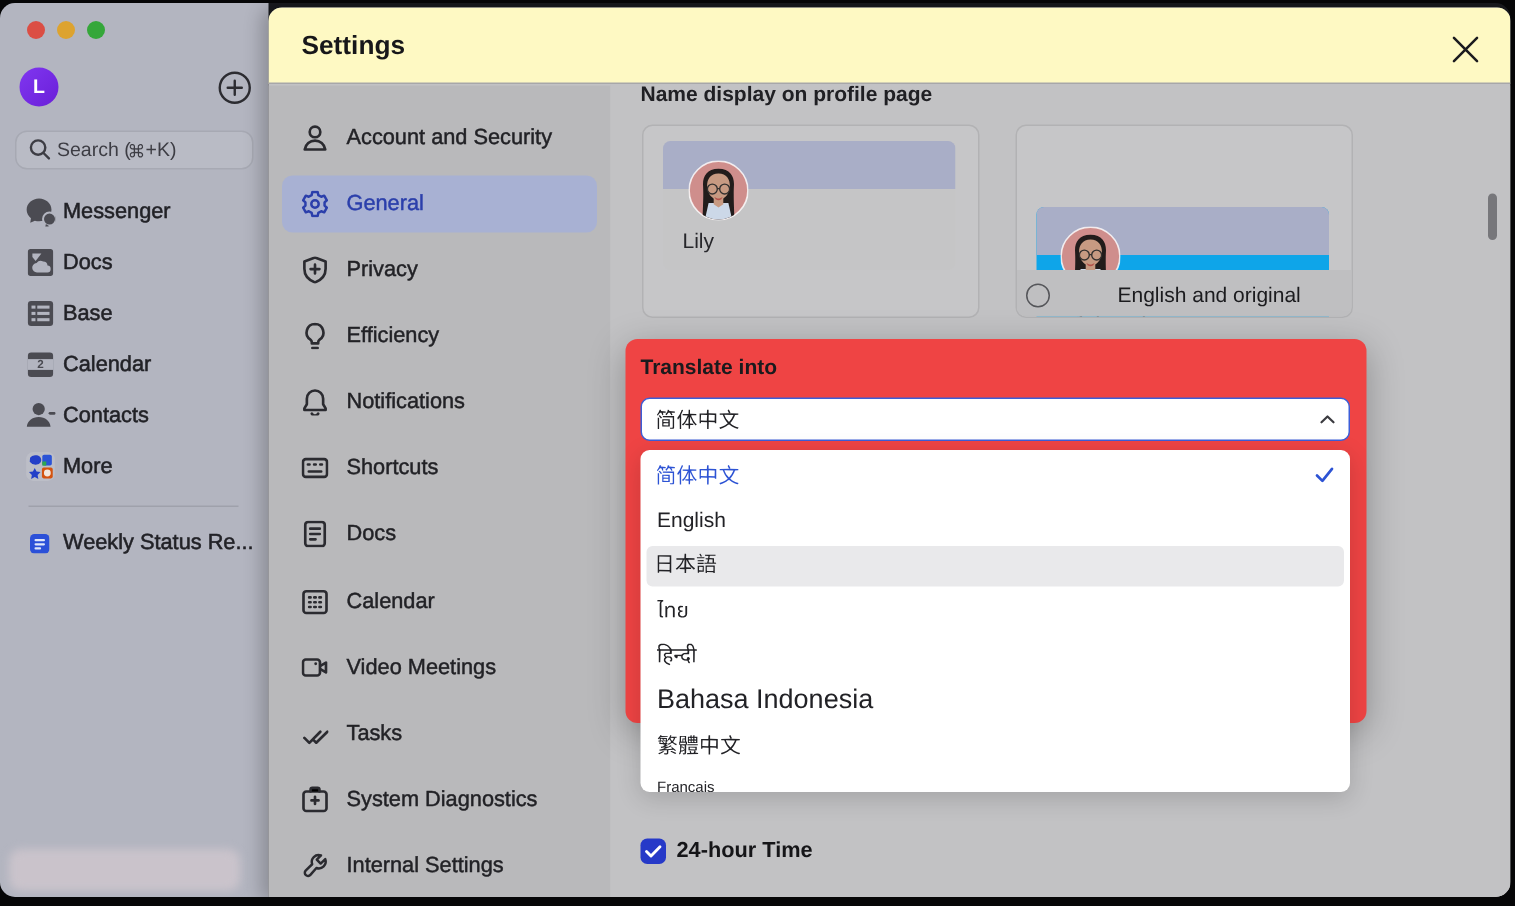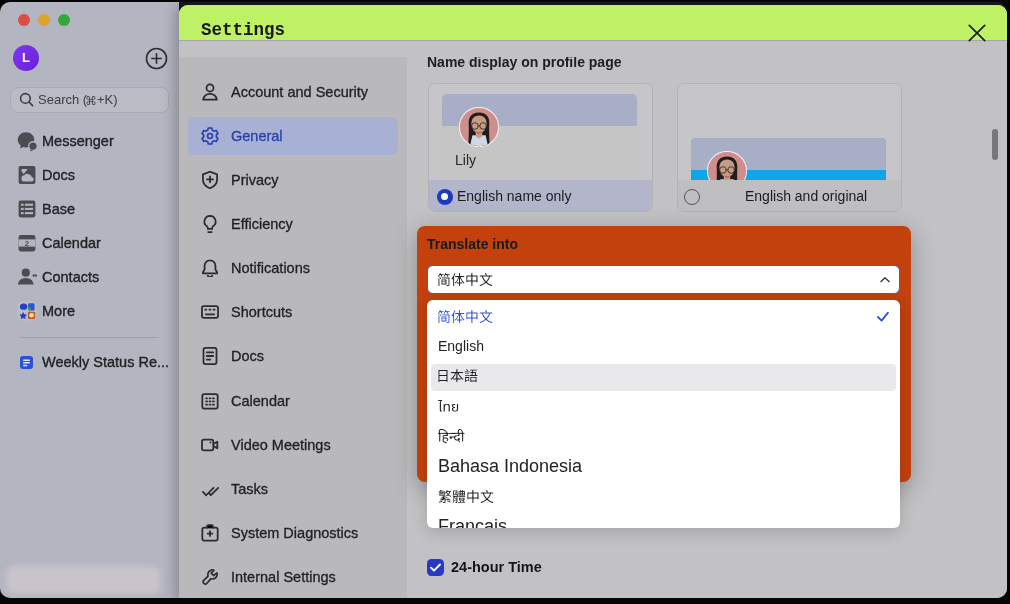--- a/index.html
+++ b/index.html
@@ -3,21 +3,21 @@
 <style>
 *{margin:0;padding:0;box-sizing:border-box;}
 html,body{width:1010px;height:604px;background:#060607;overflow:hidden;
   font-family:"Liberation Sans",sans-serif;-webkit-font-smoothing:antialiased;}
 .abs{position:absolute;}
 #win{position:absolute;left:0;top:1.5px;width:1007px;height:596px;border-radius:10px;
   overflow:hidden;background:#191a1e;}
 #side{position:absolute;left:0;top:-1.5px;width:179px;height:600px;background:#b3b5c0;}
 #dlg{position:absolute;left:179px;top:3.5px;width:828px;height:595px;
   border-radius:9px 9px 0 0;background:#c2c2c4;box-shadow:-5px 0 12px rgba(0,0,0,0.22);overflow:hidden;}
-#hdr{position:absolute;left:0;top:0;width:100%;height:36px;background:#bef264;border-bottom:1px solid #a7a7a9;font-family:Liberation Mono, monospace;}
+#hdr{position:absolute;left:0;top:0;width:100%;height:51px;background:#fef9c3;border-bottom:1px solid #a7a7a9;}
 #nav{position:absolute;left:0;top:52px;width:228px;bottom:0;background:#b9b9bb;}
 #content{position:absolute;left:228px;top:52px;right:0;bottom:0;background:#c2c2c4;overflow:hidden;}
 .navitem{position:absolute;left:52px;font-size:14.5px;color:#222226;-webkit-text-stroke:0.3px currentColor;white-space:nowrap;transform:translateY(-50%);}
 .navico{position:absolute;left:22px;width:18px;height:18px;transform:translateY(-50%);}
 .card{position:absolute;top:26px;width:225px;height:129px;border-radius:7px;background:#c6c6c8;border:1px solid #b2b2b4;overflow:hidden;}
 .preview{position:absolute;left:13px;top:10px;width:195px;height:86px;border-radius:5px;overflow:hidden;background:#c5c5c6;}
 .banner{position:absolute;left:0;top:0;width:100%;height:32px;background:#a9aec7;}
 .pname{position:absolute;left:13px;top:57.5px;font-size:14px;color:#27272b;}
 .radiorow{position:absolute;left:0;top:96px;width:100%;height:33px;}
 .sideitem{position:absolute;left:42px;font-size:14.5px;color:#222227;-webkit-text-stroke:0.35px #222227;transform:translateY(-50%);white-space:nowrap;}
@@ -221,25 +221,20 @@
 <path d="M13.4 28.3h13.2l2.6 11.7H10.8z" fill="#ccd8e8"></path>
 <path d="M16.8 25h6.4v4.2l-3.2 2.2-3.2-2.2z" fill="#c79a82"></path>
 <circle cx="15.9" cy="19" r="3.3" fill="none" stroke="#33302f" stroke-width="0.9"></circle>
 <circle cx="24.1" cy="19" r="3.3" fill="none" stroke="#33302f" stroke-width="0.9"></circle>
 <path d="M19 18.8h2" stroke="#33302f" stroke-width="0.8"></path>
 <path d="M17.2 24.2c1.8 1.6 3.8 1.6 5.6 0l-.9 1.7c-1.2.9-2.6.9-3.8 0z" fill="#b4524a"></path>
 </g>
               </svg>
             </div>
             <div class="pname">Lily</div>
-          </div>
-          <div class="radiorow" style="background:#b3b6cb;">
-            <div class="abs" style="left:7.5px;top:8.5px;width:16px;height:16px;border-radius:50%;background:#1d39c0;"></div>
-            <div class="abs" style="left:12px;top:13px;width:7px;height:7px;border-radius:50%;background:#fdfdf4;"></div>
-            <div class="abs" style="left:28px;top:0;height:33px;line-height:33px;font-size:14px;color:#1b1b1e;">English name only</div>
           </div>
         </div>
         <div class="card" style="left:270px;">
           <div class="preview" style="background:#0ea5e9;margin-top:44px;">
             <div class="banner"></div>
             <div class="abs" style="left:36px;top:33px;width:0;height:0;">
               <svg width="40" height="40" viewBox="0 0 40 40" style="position:absolute;left:-20px;top:-20px;">
 <defs>
                   <clipPath id="av2">
                     <circle cx="20" cy="20" r="19.3"></circle>
@@ -268,21 +263,21 @@
             <div class="abs" style="left:27px;top:0;height:33px;line-height:33px;font-size:14px;color:#1b1b1e;margin-left:40px;">English and original name</div>
           </div>
         </div>
         <div class="abs" style="left:20px;top:502px;width:17px;height:17px;border-radius:4.5px;background:#2639c8;">
 <svg width="17" height="17" viewBox="0 0 17 17">
             <path d="M4 8.7l3 3 6-6.2" fill="none" stroke="#fff" stroke-width="1.9" stroke-linecap="round" stroke-linejoin="round"></path>
           </svg></div>
 <div class="abs" style="left:44px;top:502px;font-size:14.5px;font-weight:bold;color:#151518;">24-hour Time</div>
       </div>
       <div class="abs" style="left:813px;top:124px;width:6px;height:31px;border-radius:3px;background:#77777b;"></div>
-      <div class="abs" style="left:238px;top:221px;width:494px;height:256px;border-radius:8px;background:#c2410c;box-shadow:0 6px 24px rgba(0,0,0,0.28);">
+      <div class="abs" style="left:238px;top:221px;width:494px;height:256px;border-radius:8px;background:#ef4444;box-shadow:0 6px 24px rgba(0,0,0,0.28);">
         <div class="abs" style="left:10px;top:9.5px;font-size:14px;font-weight:bold;color:#1a1a1d;">Translate into</div>
         <div class="abs" style="left:10px;top:39px;width:473px;height:29px;border-radius:6px;border:1.5px solid #3c5ed8;background:#fff;"></div>
         <svg style="position:absolute;left:16.2px;top:43.0px;" width="64.0" height="21.125" viewBox="0 0 64.0 21.125">
           <path d="M8.5 10.5 8.5 15.4 13.5 15.4 13.5 10.5ZM9.4 13.1 12.6 13.2 12.5 14.6 9.2 14.5ZM9.4 11.2 12.6 11.4 12.5 12.5 9.2 12.4ZM5.5 9.5 5.5 17.0 6.4 17.0 6.4 9.5ZM8.9 8.4 8.9 9.2 15.5 9.4 15.5 15.9 15.2 16.1 13.5 16.1 13.8 16.9 16.0 16.8 16.4 16.4 16.4 8.4ZM6.1 8.2 7.6 10.0 8.4 9.5 6.9 7.9ZM21.9 4.2 21.4 4.4 21.2 5.0 20.1 7.4 18.5 9.6 19.0 10.8 20.1 9.2 20.2 17.0 21.1 17.0 21.1 7.4 22.4 4.5ZM38.4 4.1 38.2 6.6 33.4 6.6 33.4 13.2 34.2 13.2 34.4 12.4 38.4 12.5 38.4 17.0 39.4 17.0 39.5 12.4 43.5 12.5 43.6 13.2 44.5 13.2 44.5 6.6 39.4 6.5 39.4 4.1ZM39.5 7.5 43.5 7.6 43.4 11.5 39.4 11.4ZM34.4 7.5 38.4 7.6 38.2 11.5 34.2 11.4ZM26.1 4.1 26.0 7.0 22.1 7.0 22.1 7.9 25.5 8.0 23.9 11.4 22.9 12.8 21.6 14.0 22.4 14.6 23.4 13.6 24.6 11.8 26.0 8.8 26.0 13.5 23.9 13.5 23.9 14.4 26.1 14.5 26.1 16.9 27.0 16.9 27.1 14.4 29.2 14.4 29.2 13.5 27.0 13.4 27.1 8.8 29.1 12.8 30.8 14.6 31.5 13.9 30.6 13.1 29.2 11.2 27.9 8.5 27.9 7.9 31.2 7.9 31.2 7.0 27.0 6.9 27.0 4.1ZM10.6 7.2 11.4 7.8 12.5 6.1 13.5 6.1 14.2 7.1 14.5 7.9 15.4 7.6 14.6 6.2 16.9 6.1 16.9 5.4 13.0 5.0 13.2 4.4 12.2 4.1 11.8 5.6ZM4.9 7.6 5.5 8.0 7.0 6.1 7.9 6.2 8.6 7.9 9.2 7.6 9.0 6.1 10.8 6.1 10.8 5.4 7.5 5.0 7.8 4.4 7.2 4.1 6.8 4.2 6.1 5.8ZM59.2 6.6 53.0 6.5 54.0 6.1 52.9 4.0 52.5 4.1 52.1 4.6 53.0 6.5 46.8 6.6 46.8 7.5 48.8 7.5 49.0 7.8 49.4 8.9 50.2 10.5 51.2 12.0 52.2 13.1 50.4 14.5 48.6 15.4 46.6 16.0 47.1 17.0 48.9 16.4 51.2 15.1 52.4 14.2 53.2 14.0 55.0 15.4 57.0 16.4 58.5 16.9 58.9 16.8 59.4 16.0 57.6 15.5 56.2 14.9 55.0 14.1 53.8 13.0 54.6 12.1 55.5 10.9 56.5 9.0 57.0 7.6 59.2 7.5ZM50.0 7.5 55.9 7.6 55.9 7.9 54.6 10.4 53.0 12.4 51.1 10.1 50.0 7.9Z" fill="#212125" fill-rule="evenodd"></path>
         </svg>
         <svg class="abs" style="left:462px;top:48px;" width="12" height="12" viewBox="0 0 12 12">
           <path d="M2 7.5L6 3.7l4 3.8" fill="none" stroke="#3c3c41" stroke-width="1.5" stroke-linecap="round" stroke-linejoin="round"></path>
         </svg>
         <div class="abs" style="left:10px;top:74px;width:473px;height:228px;border-radius:6px;background:#fff;box-shadow:0 4px 16px rgba(0,0,0,0.16);overflow:hidden;">
           <div class="abs" style="left:4px;top:64px;width:465px;height:27px;border-radius:4px;background:#e9e9eb;"></div>
@@ -299,16 +294,16 @@
           <svg style="position:absolute;left:6.9px;top:96.2px;" width="29.375" height="19.875" viewBox="0 0 29.375 19.875">
             <path d="M19.0 8.0 18.2 8.6 18.0 9.1 18.0 10.4 18.6 11.1 19.0 11.2 19.0 11.6 18.6 11.8 18.0 12.6 18.0 13.9 18.4 14.8 18.8 15.1 20.1 15.6 21.9 15.6 23.2 15.1 23.9 14.2 24.1 13.0 24.1 8.0 22.9 8.0 22.9 13.8 22.2 14.5 21.5 14.8 20.6 14.8 19.6 14.4 19.1 13.5 19.2 12.5 19.8 12.0 21.0 11.9 21.0 11.0 20.0 11.0 19.2 10.5 19.1 9.4 19.9 8.8 20.9 8.9 21.2 8.8 21.4 8.0 19.4 7.9ZM14.8 8.1 14.1 7.9 12.2 7.9 11.6 8.1 10.8 9.1 10.5 8.6 10.5 8.0 9.6 8.0 9.6 15.5 10.8 15.5 10.9 10.2 11.1 9.8 11.9 9.0 12.4 8.8 13.4 8.8 14.0 9.0 14.4 9.4 14.6 10.0 14.6 15.5 15.8 15.5 15.8 9.6 15.4 8.8ZM4.4 4.0 4.1 4.9 6.5 5.0 6.1 5.4 5.8 6.4 5.8 14.5 5.9 15.0 6.4 15.5 7.9 15.6 8.1 15.5 8.0 14.6 7.4 14.8 6.9 14.2 7.0 9.2 6.9 6.2 7.1 5.5 7.5 5.1 8.2 4.9 8.1 4.0Z" fill="#222226" fill-rule="evenodd"></path>
           </svg>
           <svg style="position:absolute;left:7.0px;top:124.7px;" width="34.75" height="22.625" viewBox="0 0 34.75 22.625">
             <path d="M4.9 5.4 4.8 6.9 5.1 7.8 4.0 7.9 4.0 8.8 5.2 8.9 5.2 16.5 6.2 16.5 6.4 8.8 12.6 8.9 12.5 10.1 9.9 10.1 9.5 10.2 8.6 11.1 8.6 12.1 9.4 13.1 8.6 14.2 8.6 15.6 9.0 16.4 10.2 17.5 12.4 18.5 12.9 17.6 10.5 16.5 9.6 15.4 9.6 14.5 10.6 13.5 11.1 13.4 12.5 13.5 13.2 14.1 13.2 14.9 12.4 15.6 13.4 16.2 14.2 15.1 14.1 13.6 13.4 12.9 12.9 12.6 11.0 12.5 10.2 12.8 9.6 12.1 9.6 11.5 10.2 11.0 13.8 11.0 13.9 8.8 19.4 8.9 24.1 8.8 24.4 9.0 24.2 10.2 22.0 10.4 21.2 10.6 20.2 11.5 15.9 11.5 15.5 11.9 15.5 12.4 15.9 13.1 16.9 13.9 17.4 13.9 17.6 13.6 17.9 12.4 20.1 12.5 20.2 13.8 21.1 14.9 22.2 15.4 24.4 15.5 24.6 16.4 25.0 17.0 25.4 17.2 26.1 17.0 25.2 15.4 25.2 15.1 25.9 14.5 25.9 13.6 25.1 13.0 24.5 13.0 23.9 13.6 23.9 14.5 22.6 14.5 21.5 13.9 21.1 13.1 21.1 12.4 21.4 11.9 22.2 11.2 25.4 11.1 25.5 8.8 28.1 8.9 28.1 16.5 29.1 16.5 29.2 8.8 30.6 8.8 30.5 7.9 29.0 7.8 28.6 6.2 28.1 5.2 27.0 4.2 25.1 4.1 24.8 4.2 24.0 5.0 23.8 6.4 24.2 7.8 13.8 7.9 12.6 6.4 11.4 5.2 10.0 4.5 8.8 4.1 6.6 4.1 5.5 4.6ZM24.9 5.6 25.5 5.0 26.8 5.1 27.5 6.0 28.1 7.8 25.4 7.9 24.9 7.0ZM5.8 6.1 6.6 5.1 8.8 5.0 10.8 5.9 11.8 6.8 12.5 7.8 6.2 7.9 5.8 7.0Z" fill="#222226" fill-rule="evenodd"></path>
           </svg>
           <div class="abs" style="left:11px;top:151px;height:30px;line-height:30px;font-size:18px;color:#222226;">Bahasa Indonesia</div>
           <svg style="position:absolute;left:6.5px;top:185.5px;" width="64.0" height="21.25" viewBox="0 0 64.0 21.25">
             <path d="M12.9 15.0 16.2 16.6 16.9 16.0 13.9 14.6 13.4 14.6ZM8.9 15.0 8.2 14.8 7.8 14.9 6.2 15.6 4.8 16.1 5.5 16.8 7.5 15.9ZM25.0 11.8 25.0 14.2 29.0 14.4 28.5 15.9 27.1 16.0 26.9 15.8 26.5 14.6 26.0 14.5 25.8 14.6 26.0 16.0 24.1 16.0 24.1 16.8 31.4 16.6 31.4 16.0 29.4 15.6 29.9 14.6 29.1 14.4 30.5 14.2 30.5 11.8ZM25.9 12.4 29.6 12.5 29.5 13.6 25.8 13.5ZM24.2 10.2 24.2 10.9 31.2 10.9 31.2 10.2ZM19.2 4.6 19.1 8.5 18.8 8.5 18.8 10.5 19.4 10.6 19.4 14.4 19.0 15.9 18.6 16.5 19.2 17.0 19.8 16.1 19.9 15.4 20.4 14.8 20.6 15.2 22.4 14.1 22.4 16.2 21.1 16.2 21.5 17.0 22.9 16.9 23.2 16.5 23.4 16.0 23.5 10.5 24.0 10.4 24.0 8.5 23.4 8.4 23.4 4.6ZM22.5 11.0 22.4 13.5 20.8 14.4 20.1 14.4 20.1 13.1 20.5 12.0 21.9 13.1 22.2 12.6 21.0 11.6 20.8 11.6 20.4 12.0 20.4 10.9ZM19.5 9.1 23.2 9.2 23.1 10.2 19.4 10.1ZM21.6 6.9 22.6 7.0 22.5 8.5 21.5 8.4ZM22.4 5.2 22.6 5.5 22.6 6.1 22.4 6.4 21.0 6.4 20.9 8.5 20.0 8.4 20.0 5.5 20.2 5.2ZM38.4 4.1 38.2 6.6 33.4 6.6 33.4 13.2 34.2 13.2 34.4 12.4 38.4 12.5 38.4 17.0 39.4 17.0 39.5 12.4 43.5 12.5 43.6 13.2 44.5 13.2 44.5 6.6 39.4 6.5 39.4 4.1ZM39.5 7.5 43.5 7.6 43.4 11.5 39.4 11.4ZM34.4 7.5 38.4 7.6 38.2 11.5 34.2 11.4ZM24.6 5.2 24.6 9.4 30.9 9.4 30.9 5.2 29.0 5.1 29.0 4.1 28.2 4.1 28.1 5.2 27.1 5.1 27.1 4.1 26.4 4.1 26.2 5.2ZM29.0 7.6 30.1 7.8 30.0 8.8 28.9 8.6ZM27.2 7.6 28.2 7.8 28.1 8.8 27.1 8.6ZM25.4 7.6 26.5 7.8 26.4 8.8 25.2 8.6ZM29.0 5.9 30.1 6.0 30.0 7.0 28.9 6.9ZM27.2 5.9 28.2 6.0 28.1 7.0 27.1 6.9ZM25.4 5.9 26.5 6.0 26.4 7.0 25.2 6.9ZM6.2 4.1 5.6 5.2 4.5 6.4 5.2 6.8 5.8 6.2 5.9 7.2 5.6 7.8 4.6 7.8 4.6 8.2 5.8 8.4 5.5 10.0 9.4 10.1 9.1 10.4 8.2 10.4 8.4 10.8 9.2 11.0 7.8 11.6 6.5 11.9 6.8 12.6 8.4 12.4 9.5 12.5 8.2 13.1 5.5 13.9 5.8 14.5 9.8 14.1 10.6 14.2 10.6 16.0 10.4 16.2 8.6 16.2 9.0 17.0 10.5 17.0 11.0 16.9 11.5 16.4 11.6 14.0 15.0 13.8 15.6 14.4 16.2 14.6 16.6 14.1 14.4 12.4 13.8 12.2 13.4 12.4 14.1 13.1 10.6 13.5 9.1 13.4 13.8 11.5 13.2 10.9 11.5 11.8 9.4 11.6 11.2 10.9 10.9 10.4 10.0 10.5 10.2 10.0 11.1 9.9 11.6 10.5 11.9 10.5 13.8 9.4 14.4 9.4 16.0 10.5 16.8 10.8 17.2 10.0 15.9 9.5 15.1 9.0 14.8 8.5 15.6 7.4 16.2 5.9 17.1 5.9 17.1 5.2 13.2 5.1 13.6 4.2 12.8 4.1 12.6 4.8 12.1 5.8 11.5 6.5 11.2 7.2 11.6 7.6 12.4 6.9 13.2 8.1 13.4 8.8 11.4 9.9 11.0 9.8 11.0 9.5 10.4 9.4 10.6 8.2 11.4 8.2 11.4 7.8 10.6 7.4 10.6 6.0 6.0 5.9 6.5 5.4 11.1 5.4 11.1 4.9 6.9 4.6 7.0 4.2ZM8.0 8.1 9.8 8.2 9.6 9.4 8.6 9.4 8.8 8.9 8.0 8.5ZM6.5 8.1 7.5 8.2 7.4 8.6 8.5 9.4 6.2 9.4ZM8.0 6.6 9.9 6.6 9.8 7.8 8.8 7.6 9.0 7.2ZM6.5 6.8 6.8 6.5 7.8 6.6 7.5 6.9 8.8 7.6 6.5 7.6ZM13.0 5.9 15.2 6.0 14.8 7.2 14.1 8.0 13.2 6.9ZM59.2 6.6 53.0 6.5 54.0 6.1 52.9 4.0 52.5 4.1 52.1 4.6 53.0 6.5 46.8 6.6 46.8 7.5 48.8 7.5 49.0 7.8 49.4 8.9 50.2 10.5 51.2 12.0 52.2 13.1 50.4 14.5 48.6 15.4 46.6 16.0 47.1 17.0 48.9 16.4 51.2 15.1 52.4 14.2 53.2 14.0 55.0 15.4 57.0 16.4 58.5 16.9 58.9 16.8 59.4 16.0 57.6 15.5 56.2 14.9 55.0 14.1 53.8 13.0 54.6 12.1 55.5 10.9 56.5 9.0 57.0 7.6 59.2 7.5ZM50.0 7.5 55.9 7.6 55.9 7.9 54.6 10.4 53.0 12.4 51.1 10.1 50.0 7.9Z" fill="#222226" fill-rule="evenodd"></path>
           </svg>
-          <div class="abs" style="left:11px;top:211px;height:30px;line-height:30px;font-size:18px;color:#222226;">Français</div>
+          <div class="abs" style="left:11px;top:211px;height:30px;line-height:30px;font-size:10px;color:#222226;">Français</div>
         </div>
       </div>
     </div>
 </div>
 </body></html>

